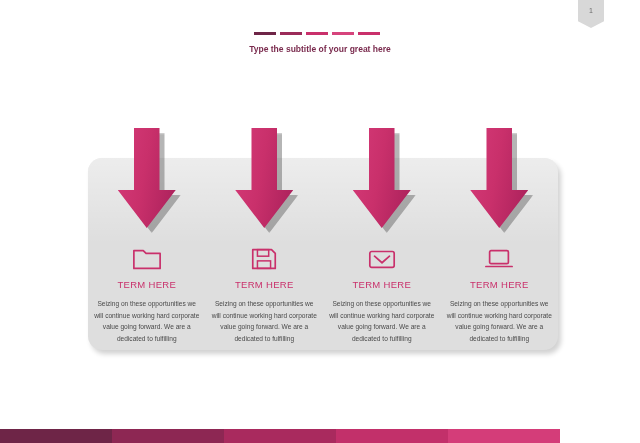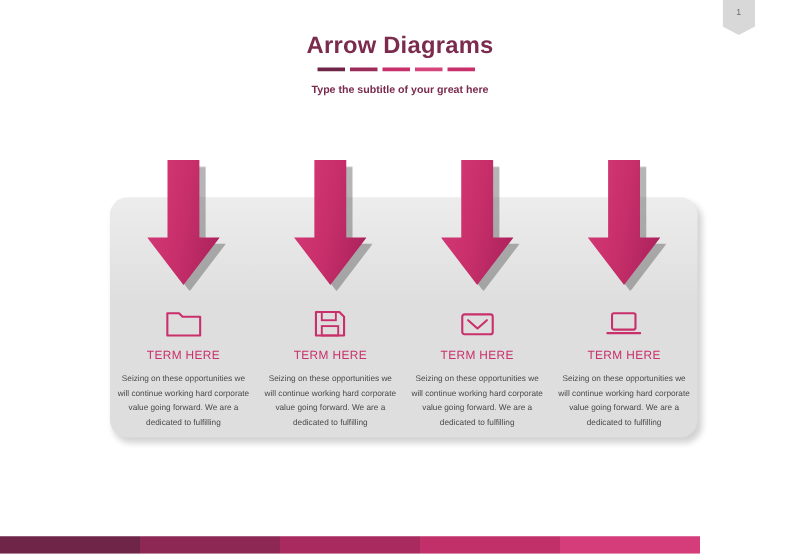--- a/index.html
+++ b/index.html
@@ -177,21 +177,20 @@
   .bar.b5 { left: 448px; width: 112px; background: #d43d79; }
 </style>
 </head>
 <body>
 
 <div class="page-badge">
   <span>1</span>
 </div>
 
 <div class="title-block">
-  <div class="slide-title">Arrow Diagrams</div>
   <div class="dash-row">
     <span class="dash d1"></span>
     <span class="dash d2"></span>
     <span class="dash d3"></span>
     <span class="dash d4"></span>
     <span class="dash d5"></span>
   </div>
   <div class="slide-subtitle">Type the subtitle of your great here</div>
 </div>
 

